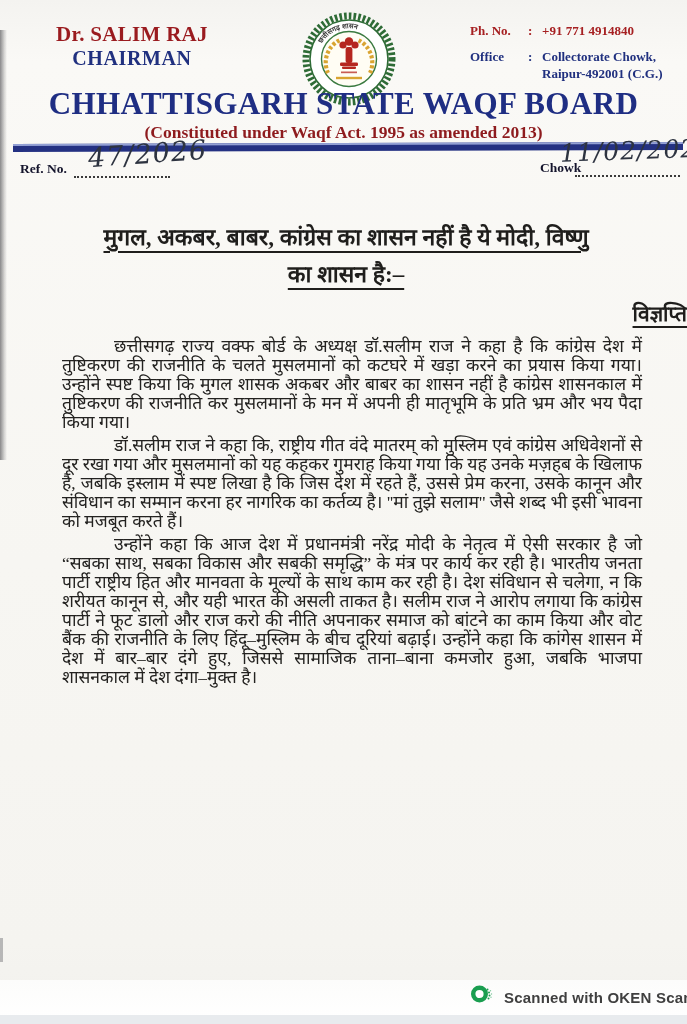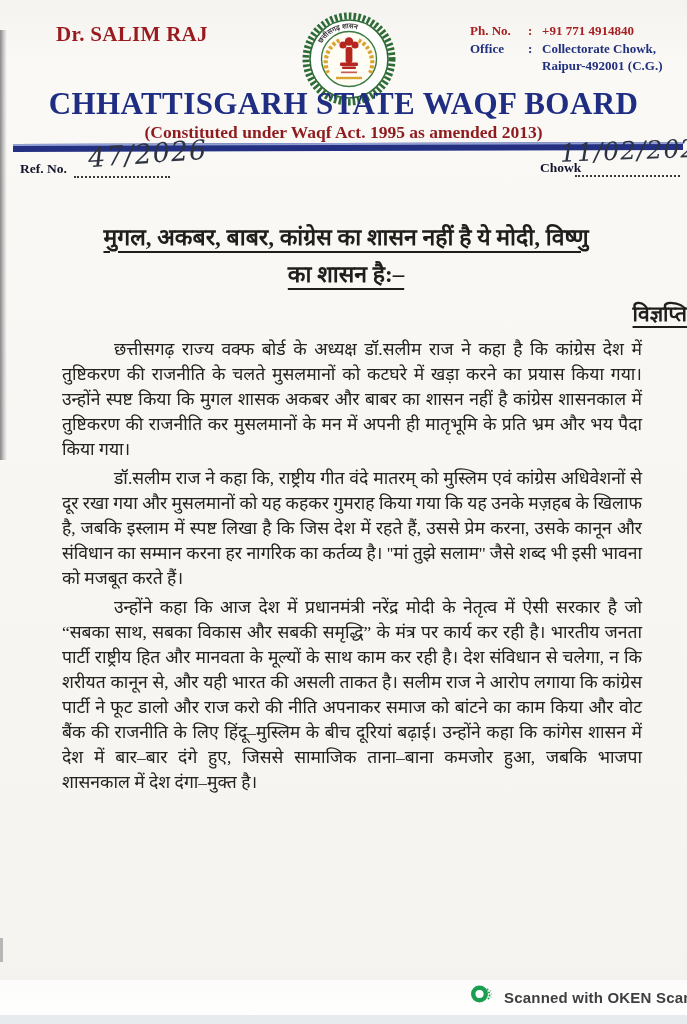--- a/index.html
+++ b/index.html
@@ -21,21 +21,21 @@
   
   .chairman{position:absolute;left:56px;top:22px;text-align:center;line-height:1.18;}
   .chairman .name{color:#9a1b1f;font-weight:bold;font-size:21px;letter-spacing:.3px;}
   .chairman .role{color:#20307f;font-weight:bold;font-size:20px;letter-spacing:.6px;}
   .emblem{position:absolute;left:301px;top:6px;}
   .contact{position:absolute;left:470px;top:22px;font-weight:bold;font-size:13px;line-height:1.35;}
   .contact .row{display:flex;}
   .contact .lbl{width:58px;}
   .contact .sep{width:14px;}
   .contact .phone{color:#a62022;}
-  .contact .office{color:#20307f;}
+  .contact .office{color:#20307f;margin-top:8px;}
   .contact .city{color:#20307f;padding-left:72px;}
   .org-title{
     position:absolute;top:86px;left:0;width:100%;text-align:center;
     color:#1f2e83;font-size:31px;font-weight:bold;letter-spacing:.4px;
   }
   .org-sub{
     position:absolute;top:122px;left:0;width:100%;text-align:center;
     color:#8e1b1e;font-size:17.5px;font-weight:bold;
   }
   .rule{
@@ -61,21 +61,21 @@
     font-size:23px;font-weight:bold;color:#1f1e1c;line-height:1.6;
   }
   .headline span{text-decoration:underline;text-decoration-thickness:2px;text-underline-offset:6px;}
   .doctype{
     position:absolute;top:299px;left:0;width:100%;text-align:right;
     font-size:21px;font-weight:bold;color:#1f1e1c;
   }
   .doctype span{text-decoration:underline;text-decoration-thickness:1.5px;text-underline-offset:5px;}
   .body-text{
     position:absolute;top:337px;left:62px;width:580px;
-    font-size:17.5px;line-height:25px;text-align:justify;color:#232220;
+    font-size:17.5px;line-height:19px;text-align:justify;color:#232220;
   }
   .body-text p{margin:0 0 4px 0;text-indent:52px;}
   
   .scanbar{position:absolute;left:0;bottom:0;width:100%;height:44px;background:linear-gradient(#fcfcfb,#ffffff);}
   .bottom-strip{position:absolute;left:0;bottom:0;width:100%;height:9px;background:#e8ebee;}
   .oken-logo{position:absolute;left:470px;bottom:15px;}
   .scan-label{
     position:absolute;left:504px;bottom:18px;white-space:nowrap;
     font-family:"Liberation Sans","DejaVu Sans",sans-serif;
     font-size:15px;font-weight:600;color:#3f3f3f;letter-spacing:.2px;
@@ -84,20 +84,21 @@
 </head>
 <body>
 
 <div class="page">
 
   <div class="streak-left"></div>
   <div class="streak-left2"></div>
 
   <div class="chairman">
     <div class="name">Dr. SALIM RAJ</div>
+    <div class="role">CHAIRMAN</div>
   </div>
 
   <div class="emblem">
     <svg width="96" height="104" viewBox="0 0 96 104">
       <g transform="translate(48,53)">
         <circle r="43" fill="none" stroke="#2e6b36" stroke-width="7" stroke-dasharray="2.6,2.1"></circle>
         <circle r="39" fill="#ffffff" stroke="#2e6b36" stroke-width="1.6"></circle>
         <path id="arcT" d="M -30,-10 A 32,32 0 0 1 30,-10" fill="none"></path>
         <text font-size="7" fill="#3b3b3b" font-weight="bold">
           <textPath href="#arcT" startOffset="6">छत्तीसगढ़ शासन</textPath>

